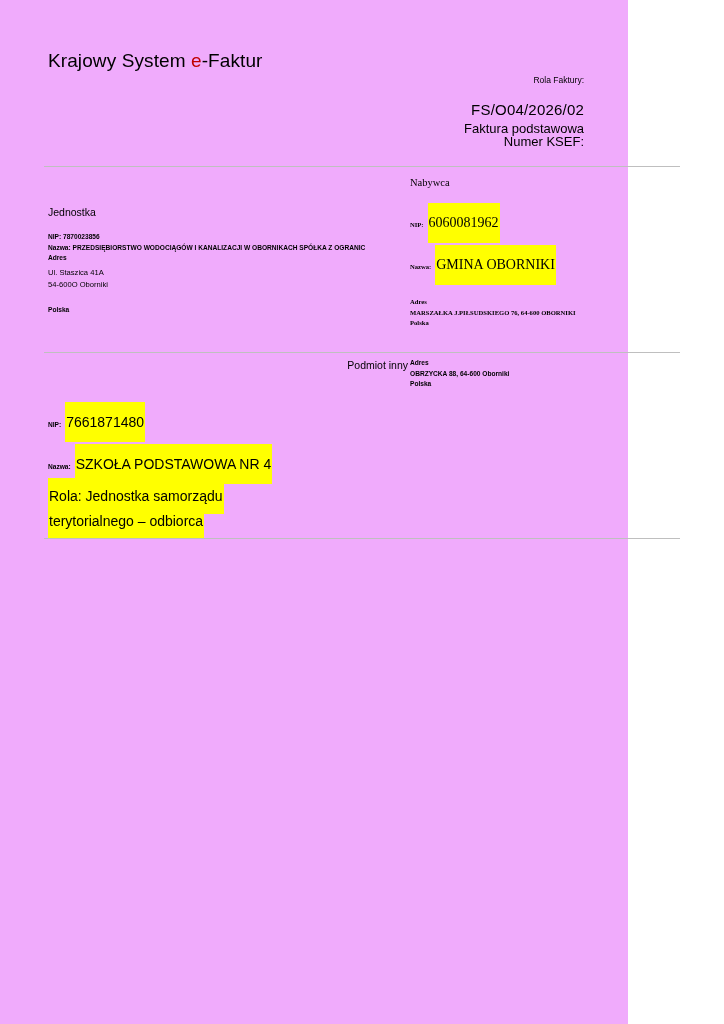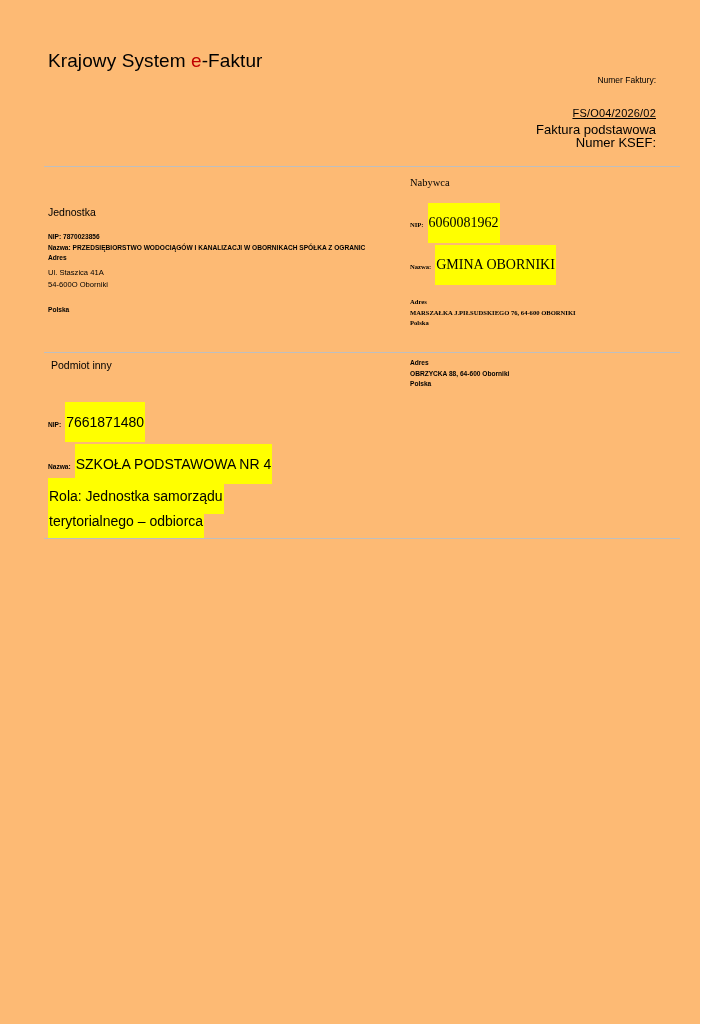--- a/index.html
+++ b/index.html
@@ -11,23 +11,23 @@
     width: 724px;
     height: 1024px;
     font-family: "Liberation Sans", sans-serif;
     color: #000000;
     position: relative;
     overflow: hidden;
   }
   .page {
     position: absolute;
     left: 0; top: 0;
-    width: 700px;
+    width: 628px;
     height: 1024px;
-    background: #fdba74;
+    background: #f0abfc;
   }
   
   .doc-title {
     position: absolute;
     left: 48px;
     top: 50px;
     font-size: 19px;
     letter-spacing: 0.1px;
     white-space: nowrap;
   }
@@ -40,25 +40,24 @@
     top: 74px;
     width: 300px;
     text-align: right;
   }
   .hdr-label {
     font-size: 8.5px;
     line-height: 13px;
     color: #000;
   }
   .invoice-number {
-    font-size: 11px;
-    margin-top: 20px;
+    font-size: 15px;
+    margin-top: 14px;
     margin-bottom: 4px;
     letter-spacing: 0.2px;
-    text-decoration: underline;
   }
   .hdr-sub {
     font-size: 13px;
     line-height: 13px;
   }
 
   .rule {
     position: absolute;
     left: 44px;
     width: 636px;
@@ -125,21 +124,21 @@
   }
 </style>
 </head>
 <body>
 
 <div class="page">
 
   <div class="doc-title"><span>Krajowy System </span><span class="accent">e</span><span>-Faktur</span></div>
 
   <div class="hdr-right">
-    <div class="hdr-label">Numer Faktury:</div>
+    <div class="hdr-label">Rola Faktury:</div>
     <div class="invoice-number">FS/O04/2026/02</div>
     <div class="hdr-sub">Faktura podstawowa</div>
     <div class="hdr-sub">Numer KSEF:</div>
   </div>
 
   <div class="rule" id="rule-1"></div>
 
   <div class="col-right" id="buyer-block">
     <div class="section-heading">Nabywca</div>
 
@@ -173,21 +172,21 @@
 
   <div class="rule" id="rule-2"></div>
 
   <div class="col-right" id="other-address-block">
     <div class="tiny">Adres</div>
     <div class="tiny">OBRZYCKA  88, 64-600 Oborniki</div>
     <div class="tiny">Polska</div>
   </div>
 
   <div class="col-left" id="other-entity-block">
-    <div class="section-heading" style="margin-bottom:30px; padding-left:3px;">Podmiot inny</div>
+    <div class="section-heading" style="margin-bottom:30px; padding-left:3px;text-align:right;">Podmiot inny</div>
 
     <div class="inline-pair">
       <span class="lbl">NIP:</span>
       <span class="hl big-hl">7661871480</span>
     </div>
 
     <div class="inline-pair">
       <span class="lbl">Nazwa:</span>
       <span class="hl big-hl">SZKOŁA PODSTAWOWA NR 4</span>
     </div>

